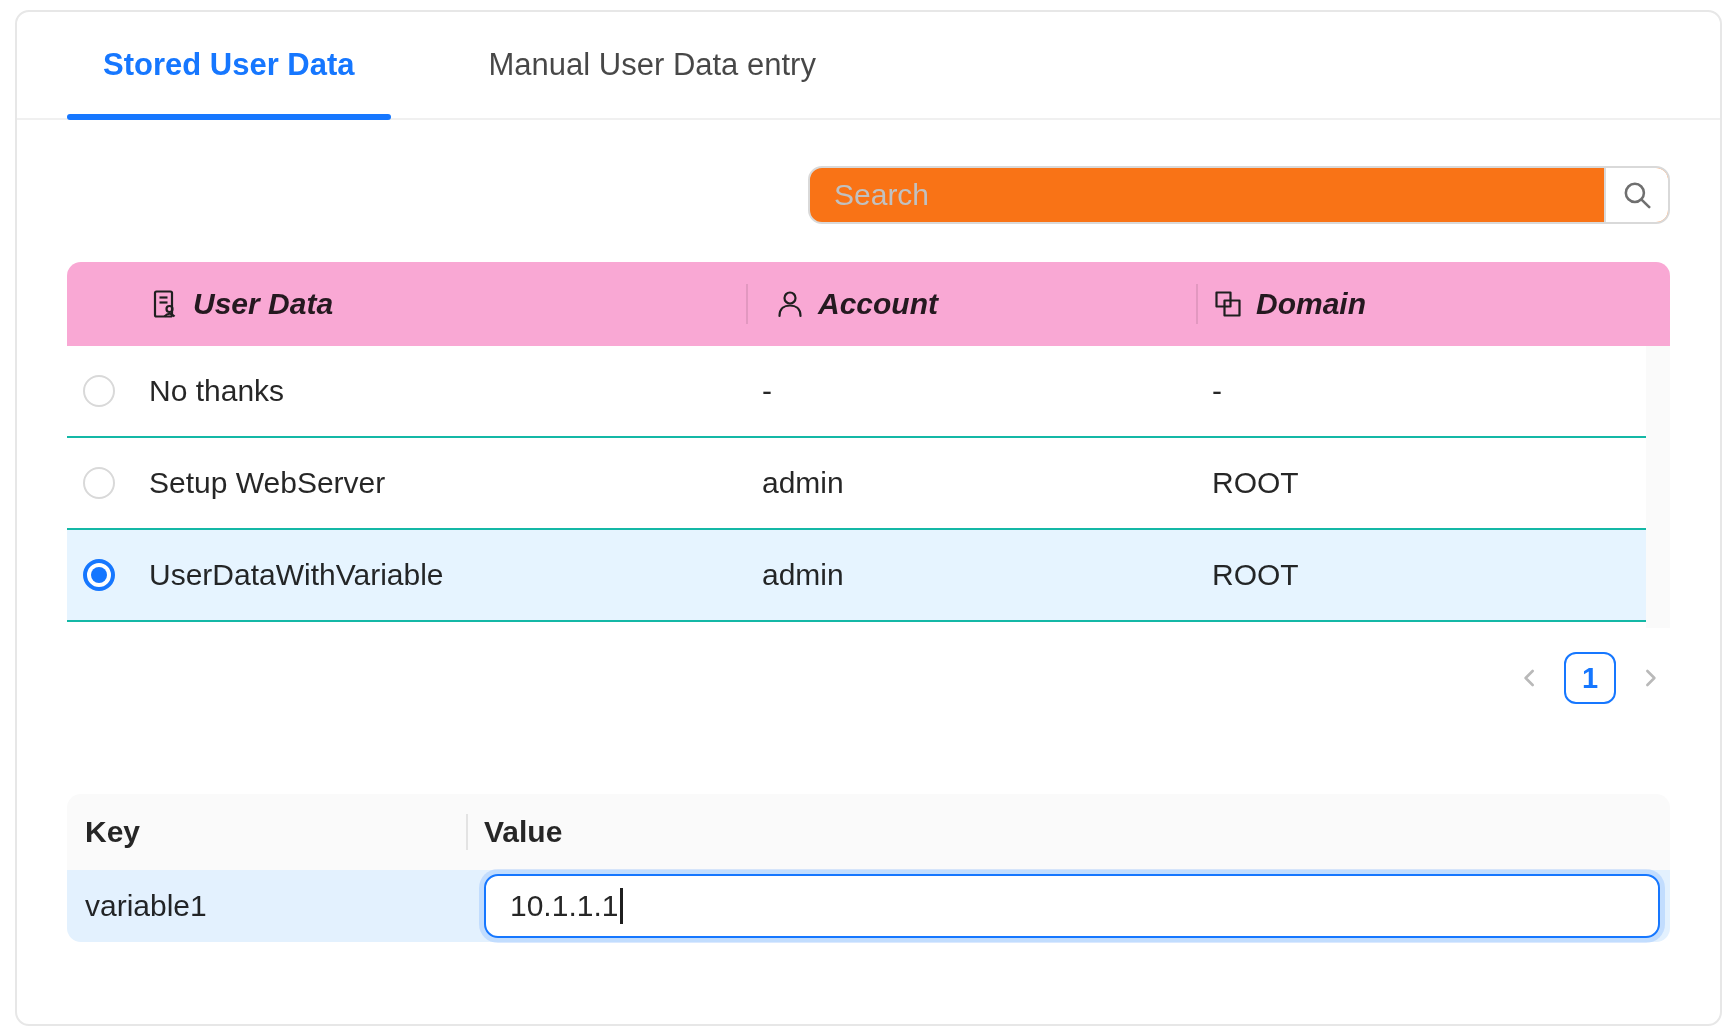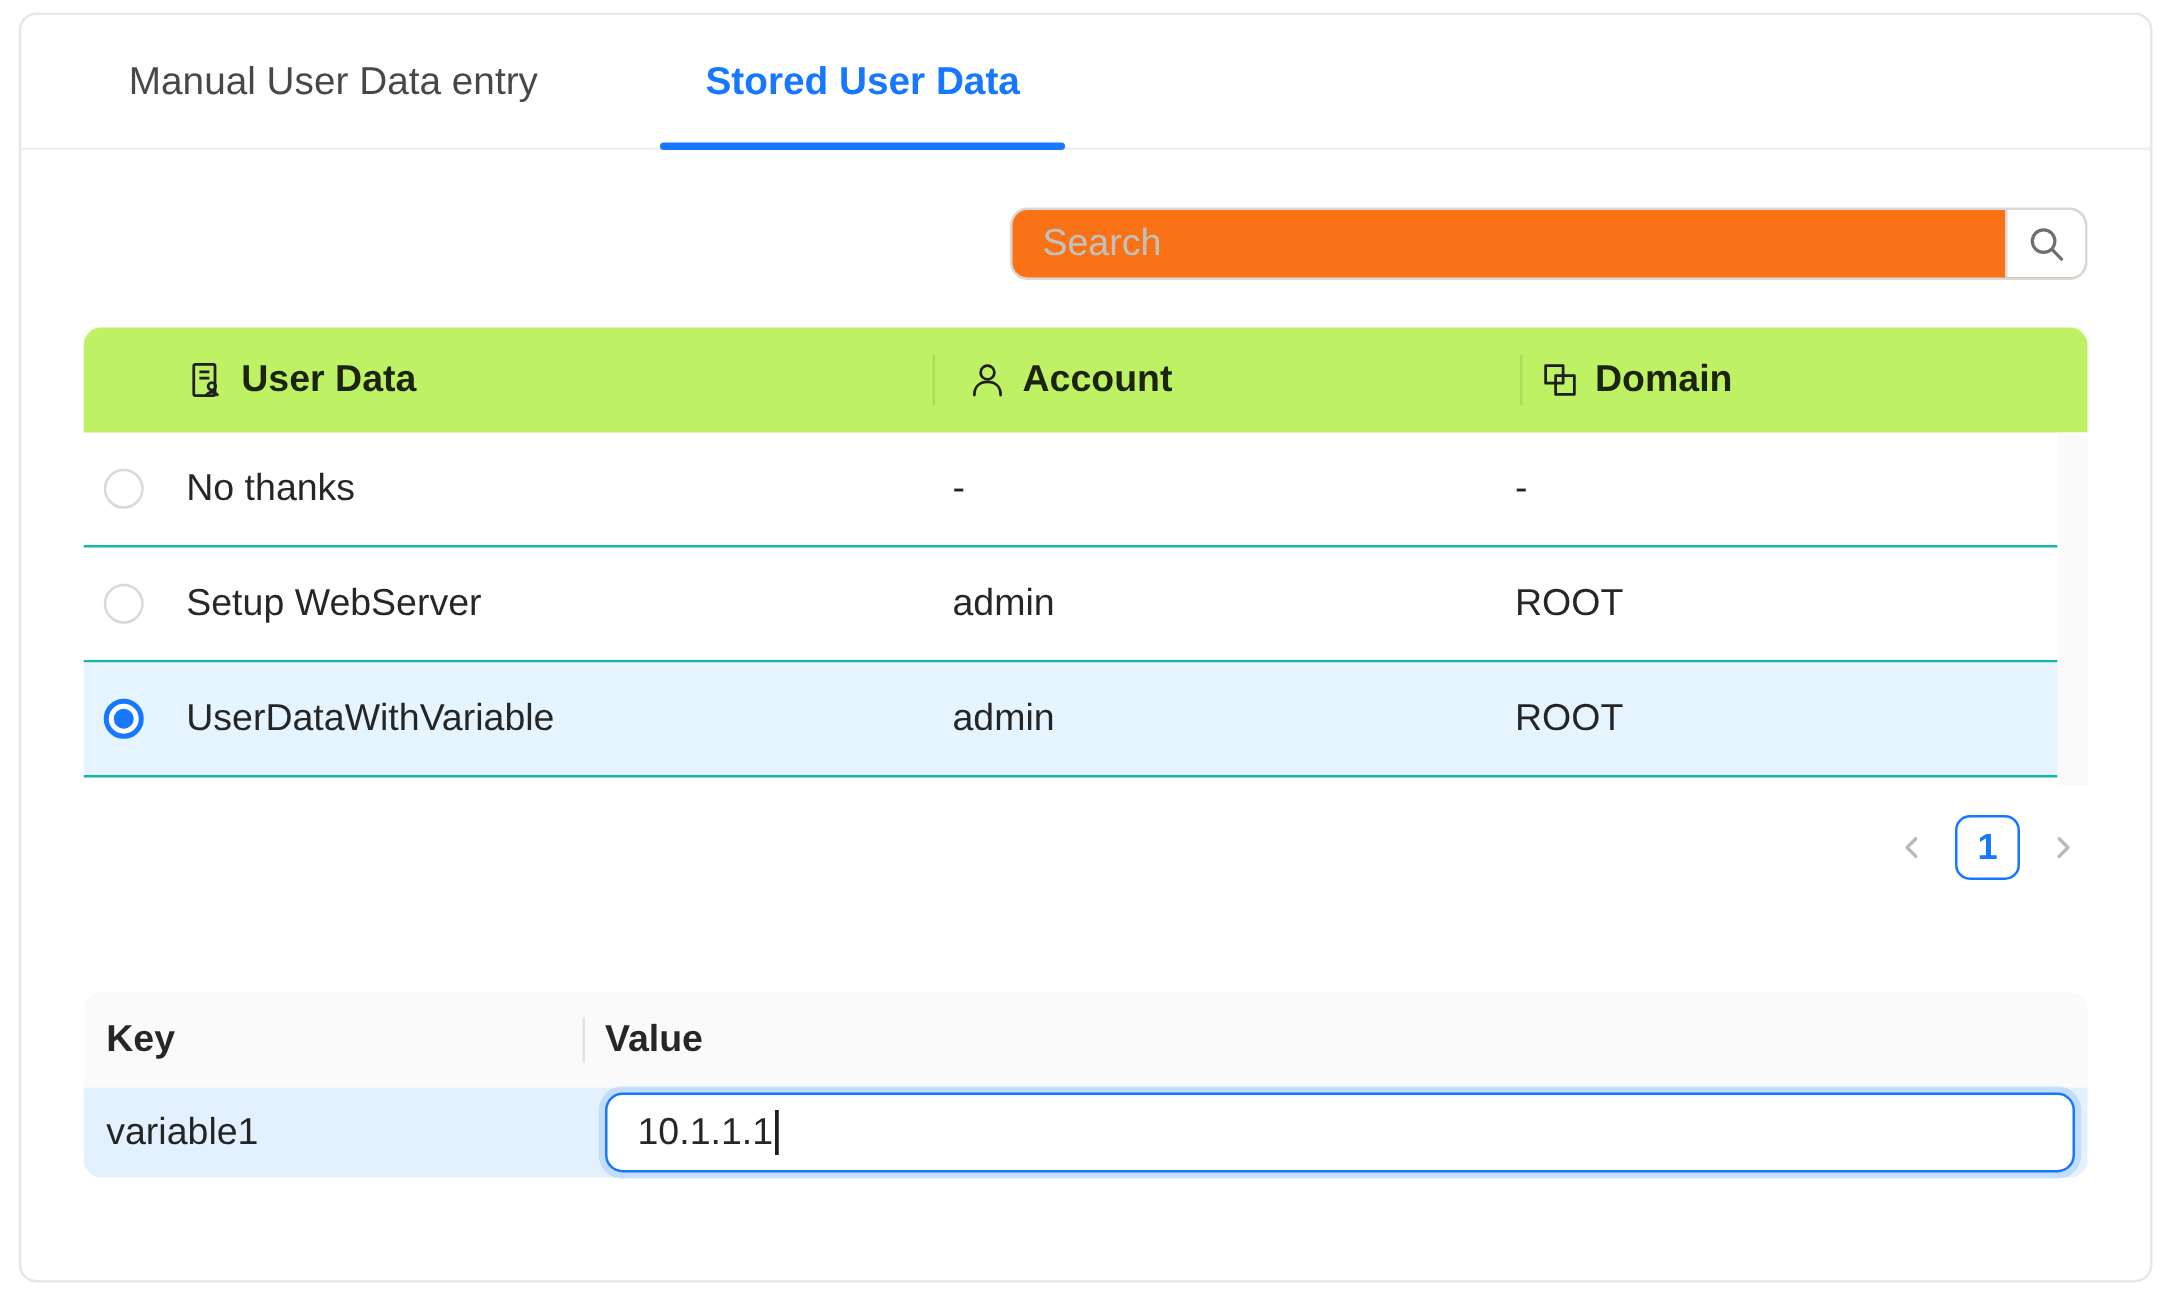--- a/index.html
+++ b/index.html
@@ -61,29 +61,30 @@
   .search-btn {
     width: 64px; border: none; border-left: 2px solid #d9d9d9;
     background: #fff; display: flex; align-items: center; justify-content: center;
     cursor: pointer;
   }
 
   
   .table { margin-top: 38px; }
   .thead {
     display: flex; align-items: center;
-    height: 84px; background: #bef264;
+    height: 84px; background: #f9a8d4;
     border-radius: 14px 14px 0 0;
     font-weight: bold;
+    font-style: italic;
   }
   .th { display: flex; align-items: center; gap: 12px; position: relative; height: 100%; }
   .th-sel { width: 64px; }
   .th-1 { width: 615px; padding-left: 18px; }
   .th-2 { width: 450px; padding-left: 28px; }
-  .th-3 { width: 450px; padding-left: 16px; margin-left: 20px; }
+  .th-3 { width: 450px; padding-left: 16px; }
   .th-2::before, .th-3::before {
     content: ""; position: absolute; left: 0; top: 22px;
     width: 2px; height: 40px; background: rgba(0,0,0,0.09);
   }
   .th .icon { display: flex; align-items: center; }
 
   .tbody { position: relative; }
   .scroll-track {
     position: absolute; right: 0; top: 0;
     width: 24px; height: 282px; background: #fafafa;
@@ -168,25 +169,25 @@
   @keyframes blink { 50% { opacity: 0; } }
 
   svg { display: block; }
 </style>
 </head>
 <body>
 
 <div class="panel">
 
   <div class="tabbar">
+    <div class="tab active">
+      <span>Stored User Data</span>
+    </div>
     <div class="tab">
       <span>Manual User Data entry</span>
-    </div>
-    <div class="tab active">
-      <span>Stored User Data</span>
     </div>
   </div>
 
   <div class="content">
 
     <div class="search-row">
       <div class="search-group">
         <input class="search-input" type="text" placeholder="Search" style="">
         <button class="search-btn">
           <span class="icon">

